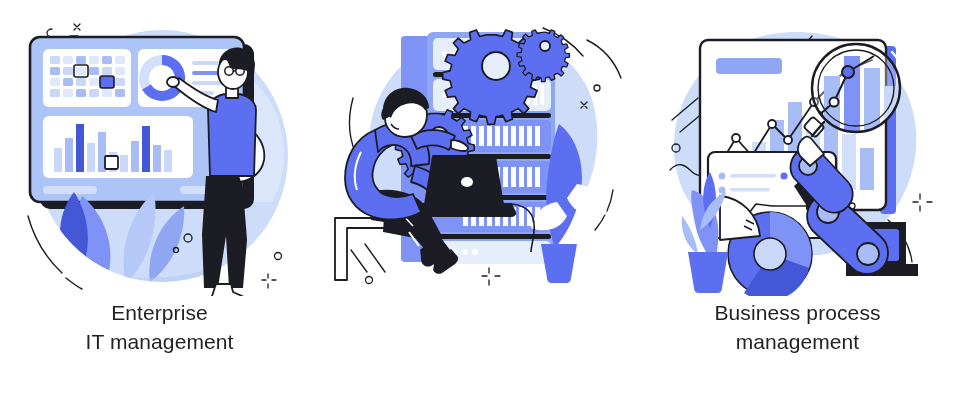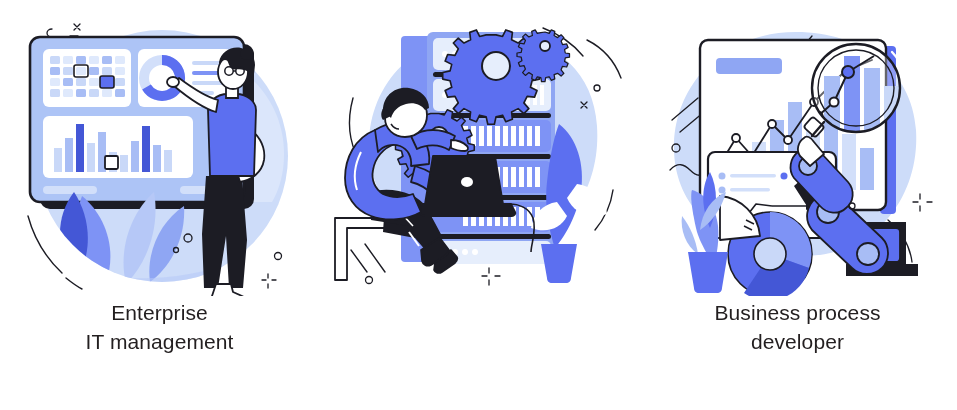--- a/index.html
+++ b/index.html
@@ -479,16 +479,16 @@
         <path d="M40 246h40l-6 36c0 3-2 5-5 5H51c-3 0-5-2-5-5z" fill="#5c6ff0"></path>
       </g>
 
       <g stroke="#1c1c24" stroke-width="1.3" fill="none" stroke-linecap="round">
         <circle cx="204" cy="200" r="3"></circle>
         <path d="M272 188v5M272 200v5M265 196h5M279 196h5"></path>
       </g>
     </svg>
 
     <div class="caption">Business process
-developer</div>
+management</div>
   </div>
 
 </div>
 
 </body></html>

